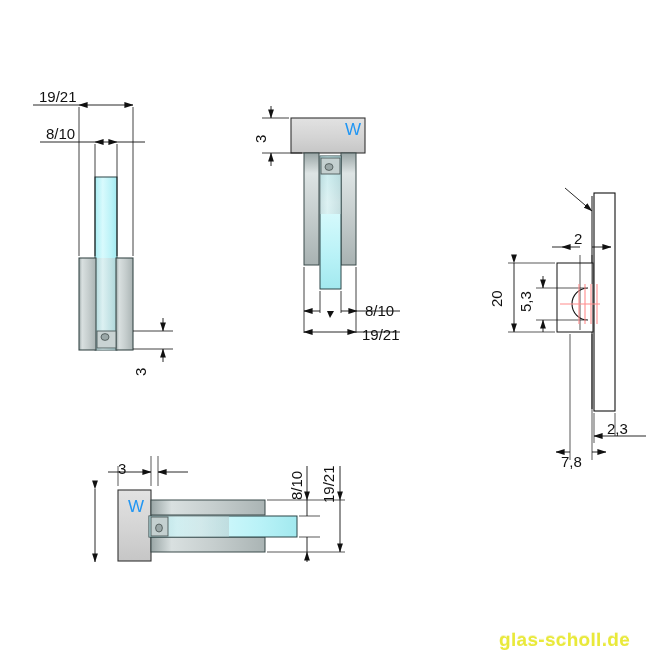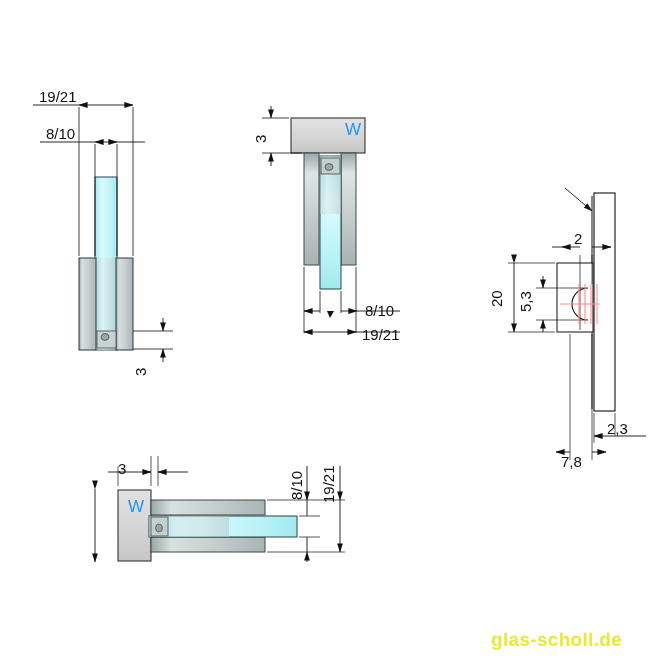--- a/index.html
+++ b/index.html
@@ -1,20 +1,20 @@
 <!DOCTYPE html>
 <html><head>
 <meta charset="utf-8">
 <style>
   html,body{margin:0;padding:0;background:#ffffff;}
   body{width:665px;height:665px;overflow:hidden;
        font-family:"Liberation Sans", sans-serif;}
   #sheet{position:relative;width:648px;height:665px;background:#fff;}
   svg{position:absolute;top:0;left:0;}
-  .wm{position:absolute;right:26px;bottom:14px;
+  .wm{position:absolute;right:18px;bottom:14px;
       font-family:"Liberation Sans", sans-serif;
       font-size:19px;font-weight:bold;color:#e9e93a;
       text-shadow:0 1px 0 #ffffff,1px 0 0 #ffffff,0 -1px 0 #f5f5c0;
       letter-spacing:.3px;}
 </style>
 </head>
 <body>
 
 <div id="sheet">
 

